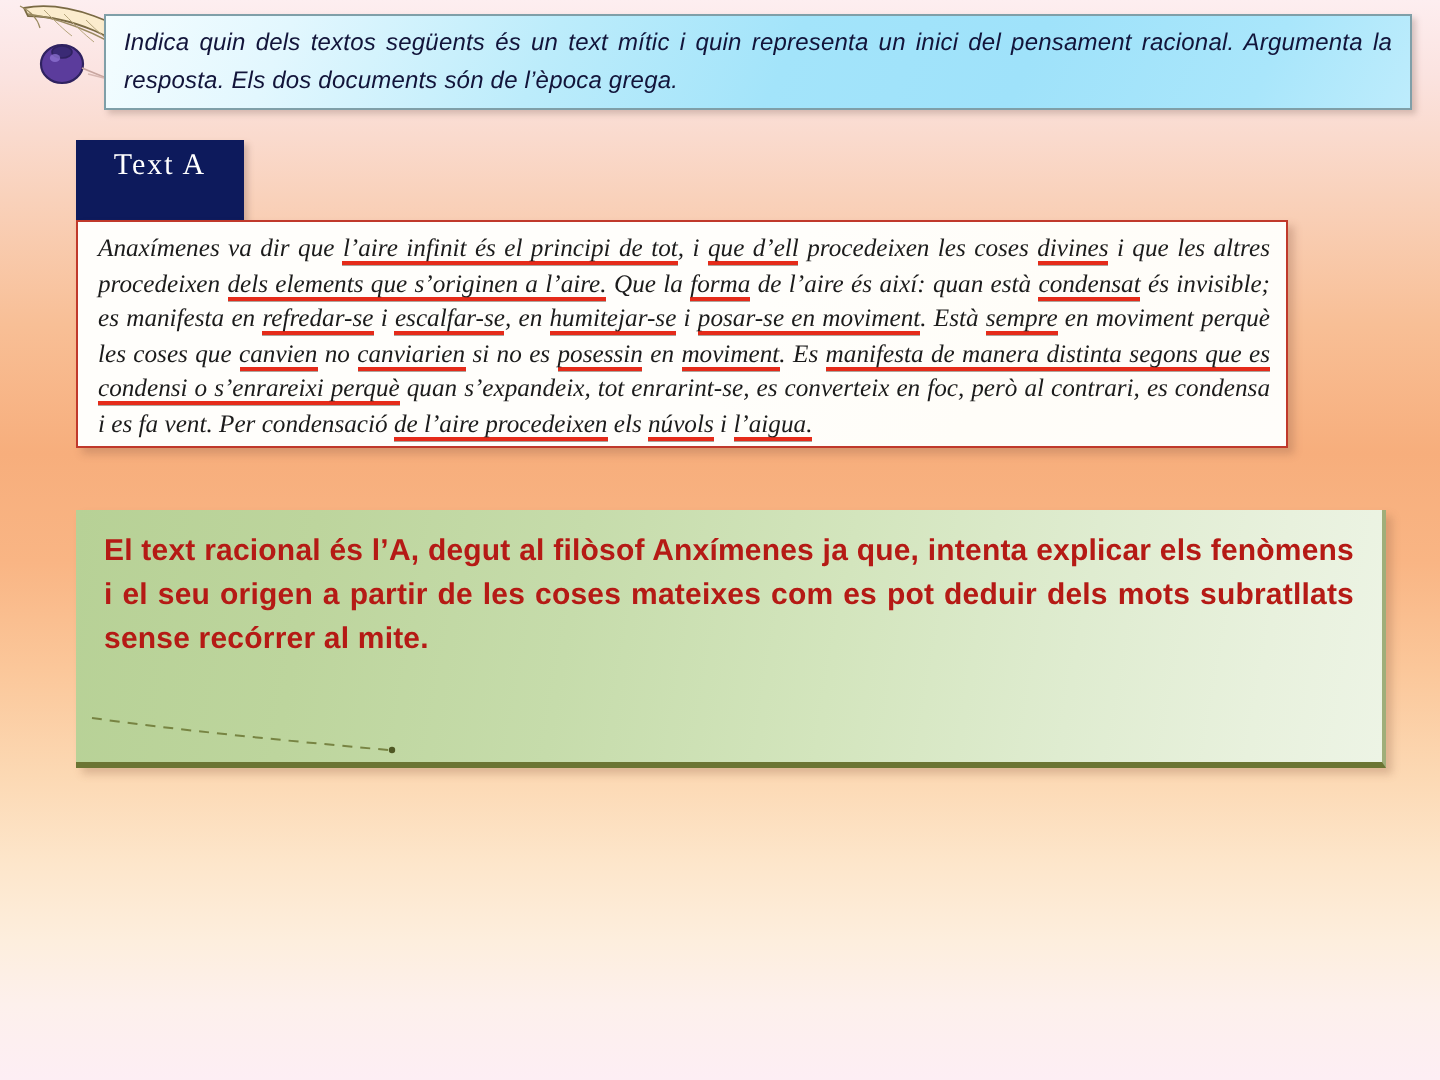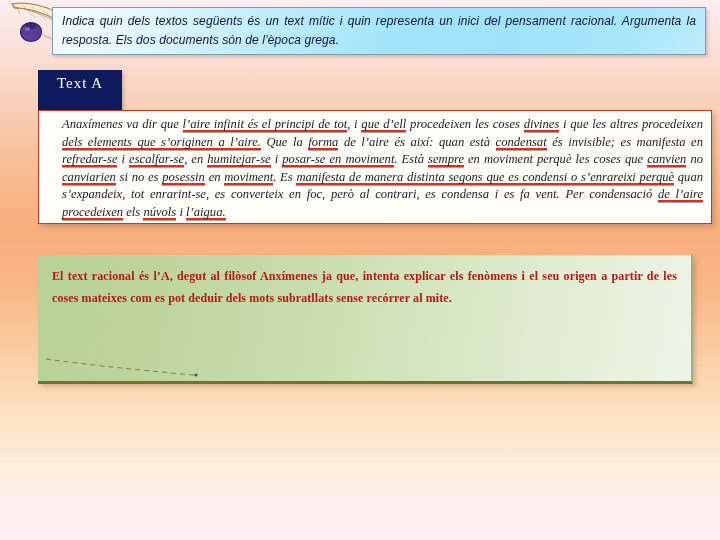--- a/index.html
+++ b/index.html
@@ -89,31 +89,31 @@
     text-align: center;
     letter-spacing: 1px;
     box-shadow: 2px 2px 3px rgba(120, 90, 80, 0.30);
   }
 
   
   #source-box {
     position: absolute;
     left: 38px;
     top: 110px;
-    width: 674px;
+    width: 606px;
     height: 114px;
     box-sizing: border-box;
     background: linear-gradient(120deg,
         #fffefb 0%,
         #fffefb 55%,
         #fffdf8 75%,
         #fffdfa 100%);
     border: 1.5px solid #c0392b;
     box-shadow: 3px 3px 4px rgba(140, 90, 70, 0.30);
-    padding: 5px 8px 4px 23px;
+    padding: 5px 8px 4px 10px;
   }
   #source-text {
     font-family: "Liberation Serif", serif;
     font-style: italic;
     font-size: 12.6px;
     line-height: 17.5px;
     color: #1b1b1b;
     text-align: justify;
     letter-spacing: 0px;
   }
@@ -144,23 +144,23 @@
         #dfecd0 76%,
         #e8f1dd 90%,
         #edf4e5 100%);
     border-bottom: 3px solid #6b7533;
     border-right: 2px solid #9fae7a;
     box-shadow: 3px 3px 4px rgba(140, 95, 70, 0.28);
     padding: 10px 14px 6px 14px;
     overflow: hidden;
   }
   .answer-para {
-    font-family: Liberation Serif, serif;
+    font-family: Liberation Sans, sans-serif;
     font-weight: bold;
-    font-size: 12px;
+    font-size: 15px;
     line-height: 22px;
     color: #b51a15;
     text-align: justify;
     letter-spacing: 0.1px;
   }
   .answer-para.p1 { margin: 0 0 12px 0; }
   .answer-para.p2 { margin: 0; }
 
   #answer-squiggle {
     position: absolute;

